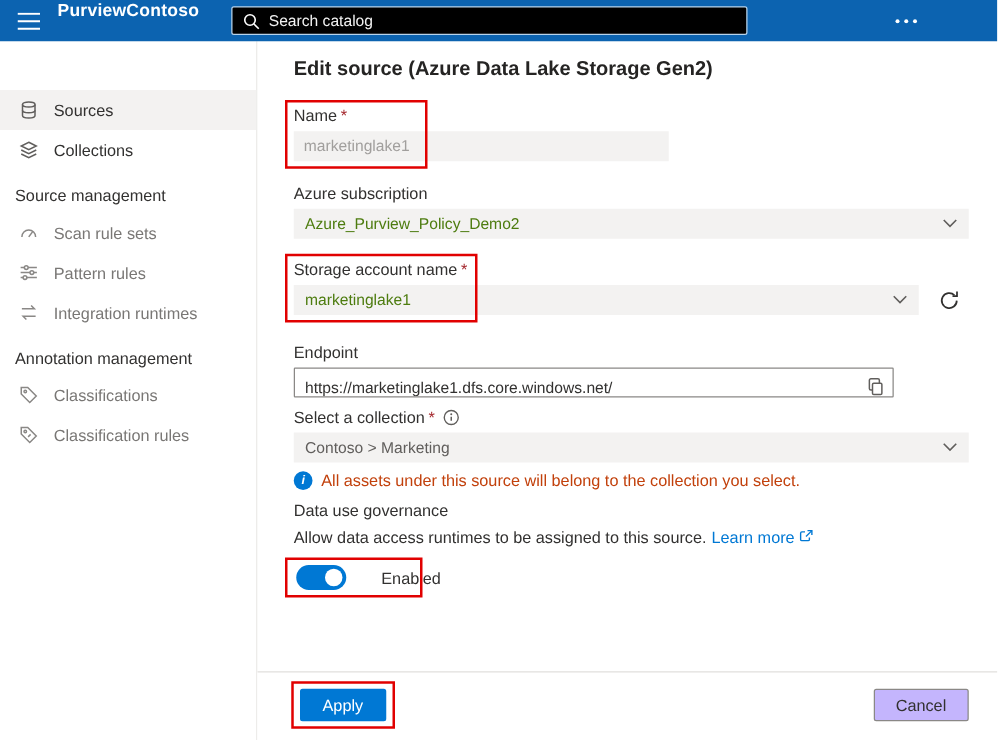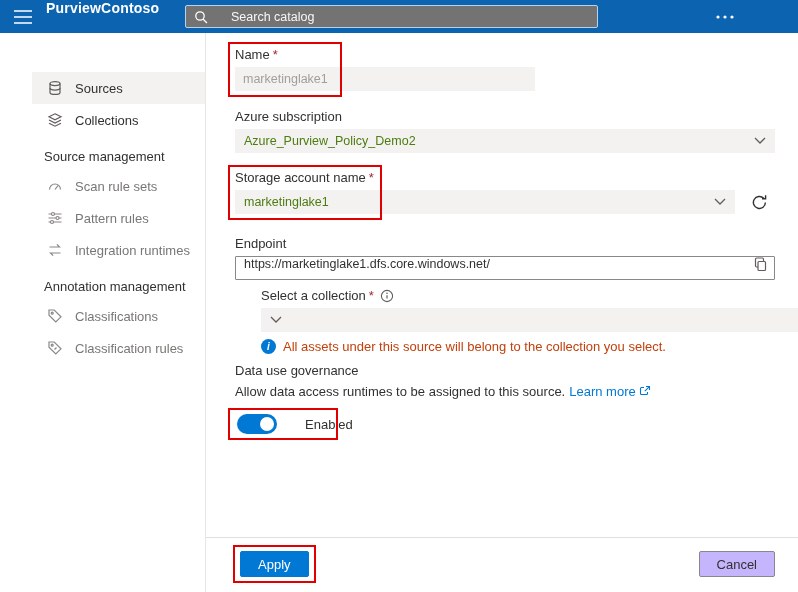--- a/index.html
+++ b/index.html
@@ -4,26 +4,26 @@
 <style>
   * { box-sizing: border-box; margin: 0; padding: 0; }
   html,body { background:#fff; }
   body { font-family: "Liberation Sans", sans-serif; }
   .screen { position: relative; width: 798px; height: 592px; background:#fff; overflow: hidden; font-size:13px; color:#323130; }
 
   
   .header { position:absolute; top:0; left:0; right:0; height:33px; background:#0c63b0; display:flex; align-items:flex-start; z-index:10; }
   .hamburger { width:46px; height:33px; display:flex; align-items:center; justify-content:center; cursor:pointer; }
   .app-title { color:#fff; font-size:14px; font-weight:600; letter-spacing:.2px; }
-  .searchbox { position:absolute; left:185px; top:5px; width:413px; height:23px; background:#737373; border:1px solid #b7d3ec; border-radius:2px; display:flex; align-items:center; padding:0 8px; gap:23px; cursor:text; }
+  .searchbox { position:absolute; left:185px; top:5px; width:413px; height:23px; background:#000000; border:1px solid #b7d3ec; border-radius:2px; display:flex; align-items:center; padding:0 8px; gap:7px; cursor:text; }
   .searchbox .ph { color:#fff; font-size:12.5px; opacity:.95; }
   .more-btn { position:absolute; right:58px; top:0; height:33px; width:30px; display:flex; align-items:center; justify-content:center; cursor:pointer; }
 
   
-  .sidebar { position:absolute; top:33px; left:0; width:206px; bottom:0; background:#fff; border-right:1px solid #e8e6e4; padding-top:39px;padding-left:32px; }
+  .sidebar { position:absolute; top:33px; left:0; width:206px; bottom:0; background:#fff; border-right:1px solid #e8e6e4; padding-top:39px; }
   .nav-item { height:32px; display:flex; align-items:center; gap:11px; padding-left:15px; cursor:pointer; color:#605e5c; }
   .nav-item .nav-label { font-size:13px; color:#323130; }
   .nav-item.dim { color:#8a8886; }
   .nav-item.dim .nav-label { color:#797775; }
   .nav-item.selected { background:#f3f2f1; }
   .nav-icon { width:17px; display:flex; align-items:center; }
   .nav-section { height:28px; margin-top:6px; display:flex; align-items:center; padding-left:12px; font-size:13px; color:#323130; }
 
   
   .main { position:absolute; top:33px; left:206px; right:0; bottom:0; background:#fff; padding:14px 23px 0 29px; }
@@ -34,29 +34,29 @@
   .gray-fill { background:#f3f2f1; color:#a19f9d; }
   .dropdown { height:24px; display:flex; align-items:center; padding:0 9px; background:#f3f2f1; cursor:default; }
   .dd-value { flex:1; font-size:12.5px; color:#4d7c0f; }
   .dropdown.active .dd-value { color:#605e5c; }
   .chevron { display:flex; }
 
   .f-name { margin-bottom:18px; }
   .f-sub { margin-bottom:17px; }
   .f-storage { margin-bottom:22px; }
   .f-endpoint { margin-bottom:8px; }
-  .f-collection { margin-bottom:9px;margin-left:26px; }
+  .f-collection { margin-bottom:9px; }
 
   .name-input { width:300px; }
   .w-full { width:540px; }
   .storage-row { display:flex; align-items:center; }
   .storage-dd { width:500px; }
   .refresh-btn { margin-left:16px; display:flex; cursor:pointer; }
 
-  .endpoint-input { width:540px; height:24px; border:1px solid #8a8886; border-radius:1px; display:flex; align-items:flex-start; padding:0 6px 0 8px; background:#fff; }
+  .endpoint-input { width:480px; height:24px; border:1px solid #8a8886; border-radius:1px; display:flex; align-items:flex-end; padding:0 6px 0 8px; background:#fff; }
   .endpoint-input .ep-value { flex:1; font-size:12.5px; color:#323130; white-space:nowrap; overflow:hidden; }
   .copy-btn { display:flex; cursor:pointer; }
 
   .label-row { display:flex; align-items:center; gap:6px; margin-bottom:5px; }
   .label-row .field-label { margin-bottom:0; }
   .info-outline { display:flex; cursor:default; }
 
   .note-row { display:flex; align-items:center; gap:7px; margin-top:7px; }
   .info-dot { width:15px; height:15px; border-radius:50%; background:#0078d4; color:#fff; font-size:10px; font-weight:700; font-style:italic; display:flex; align-items:center; justify-content:center; flex:0 0 auto; }
   .note-text { font-size:13px; color:#c2410c; }
@@ -189,20 +189,21 @@
             <path d="M2 2h5.2l6.8 6.8-5.2 5.2L2 7.2z"></path>
             <circle cx="5.2" cy="5.2" r="1"></circle>
             <path d="M7.5 9.5l2-2"></path>
           </svg>
       </span>
       <span class="nav-label">Classification rules</span>
     </div>
   </div>
 
   <div class="main">
+    <div class="page-title">Edit source (Azure Data Lake Storage Gen2)</div>
 
     <div class="f-name callout-rel">
       <span class="red-box name-box"></span>
       <label class="field-label"><span>Name</span><span class="req">*</span></label>
       <div class="text-input gray-fill name-input"><span>marketinglake1</span></div>
     </div>
 
     <div class="f-sub">
       <label class="field-label">Azure subscription</label>
       <div class="dropdown w-full">
@@ -254,20 +255,21 @@
         <label class="field-label"><span>Select a collection</span><span class="req">*</span></label>
         <span class="info-outline">
           <svg width="14" height="14" viewBox="0 0 14 14">
               <circle cx="7" cy="7" r="5.6" fill="none" stroke="#605e5c" stroke-width="1.1"></circle>
               <path d="M7 6.3v3.3" stroke="#605e5c" stroke-width="1.2"></path>
               <circle cx="7" cy="4.3" r=".8" fill="#605e5c"></circle>
             </svg>
         </span>
       </div>
       <div class="dropdown active w-full">
+        <span class="dd-value">Contoso &gt; Marketing</span>
         <span class="chevron">
           <svg width="12" height="8" viewBox="0 0 12 8">
               <path d="M1 1l5 5 5-5" fill="none" stroke="#605e5c" stroke-width="1.3"></path>
             </svg>
         </span>
       </div>
       <div class="note-row">
         <span class="info-dot">i</span>
         <span class="note-text">All assets under this source will belong to the collection you select.</span>
       </div>

